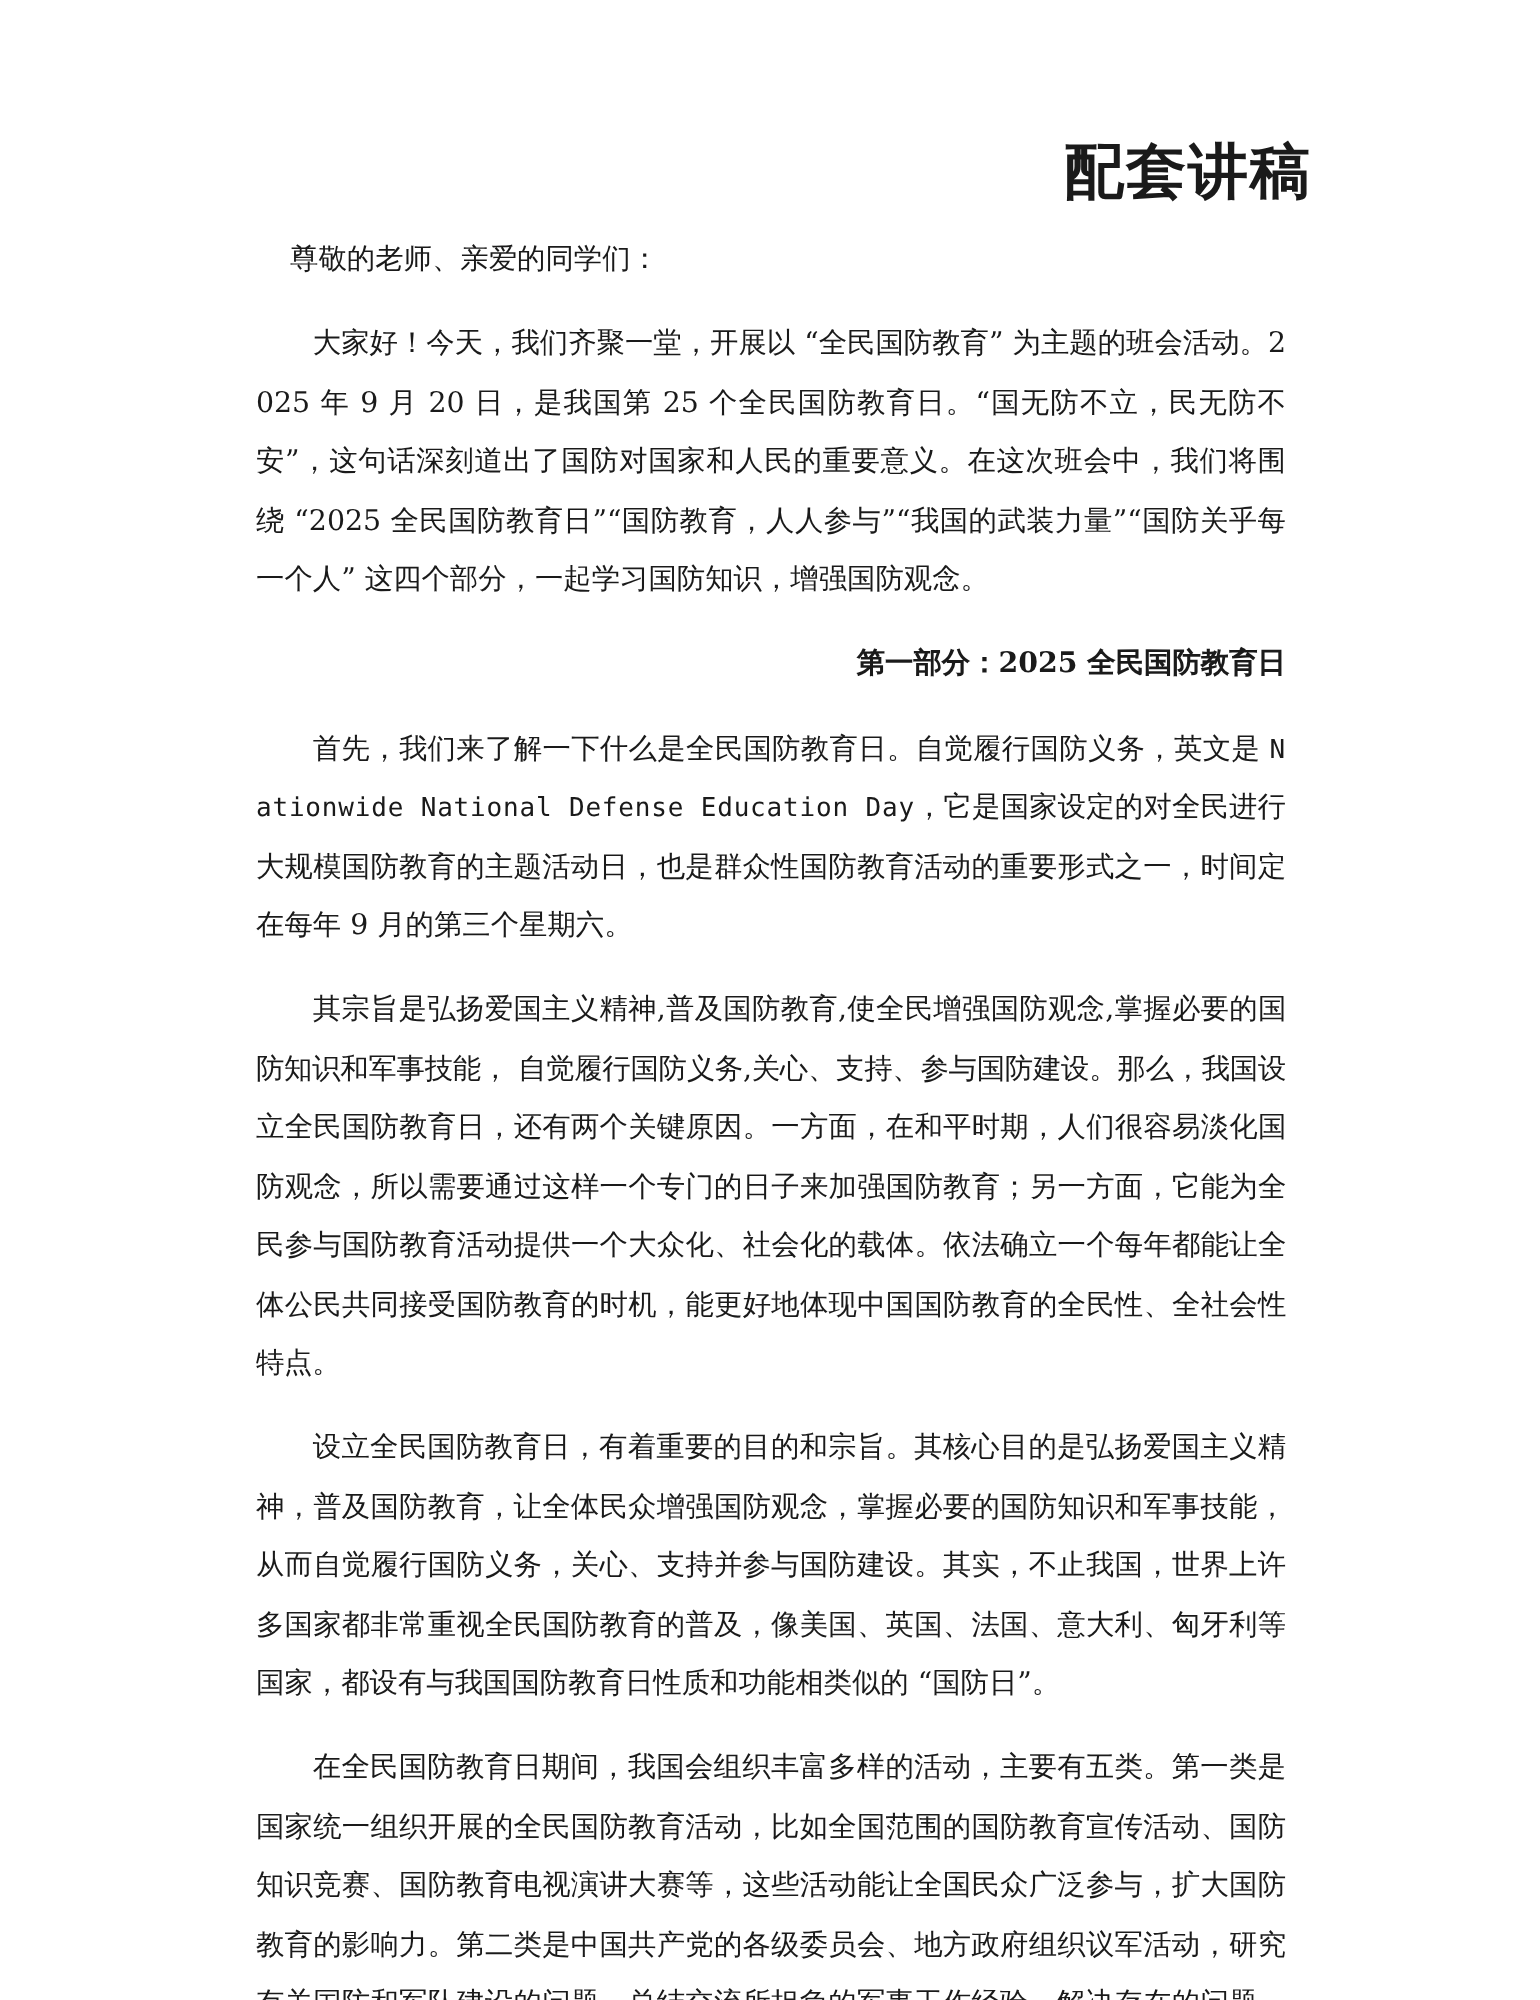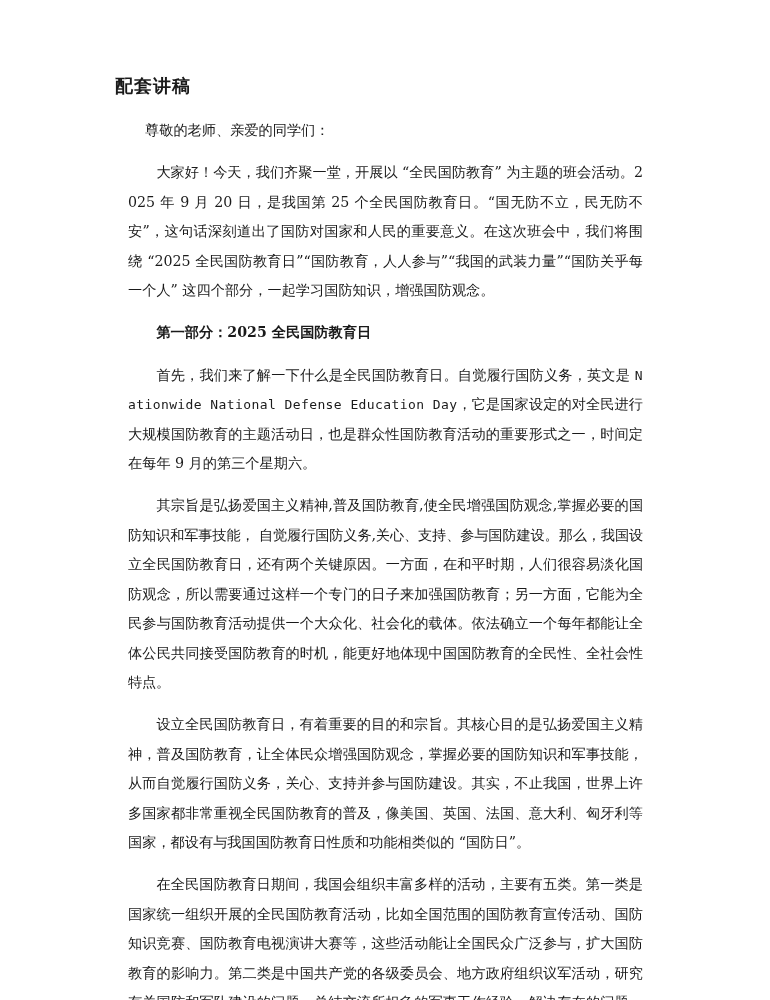--- a/index.html
+++ b/index.html
@@ -21,45 +21,45 @@
     background: #ffffff;
     box-sizing: border-box;
   }
   .content {
     position: absolute;
     left: 115px;
     top: 72px;
     width: 541px;
   }
   .doc-title {
-    font-size: 18px;
+    font-size: 30px;
     font-weight: bold;
-    text-align: left;
+    text-align: right;
     letter-spacing: 1px;
     line-height: 30px;
     margin: 0 0 14px 0;
-    font-family: Liberation Mono, monospace;
+    font-family: Liberation Serif, serif;
   }
   p.para {
     margin: 13px;
     font-size: 14.2px;
     line-height: 29.4px;
     text-align: justify;
     text-justify: inter-ideograph;
     text-indent: 2em;
     word-break: break-all;
     font-family: "DejaVu Serif", "Liberation Serif", serif;
   }
   p.salutation {
     text-indent: 1.2em;
     text-align: left;
   }
   p.heading {
     font-weight: bold;
-    text-align: left;
+    text-align: right;
     text-indent: 2em;
   }
   p.tight {
     letter-spacing: -0.15px;
   }
   .mono {
     font-family: "DejaVu Sans Mono", "Liberation Mono", monospace;
     font-size: 13px;
     letter-spacing: 0.4px;
   }

